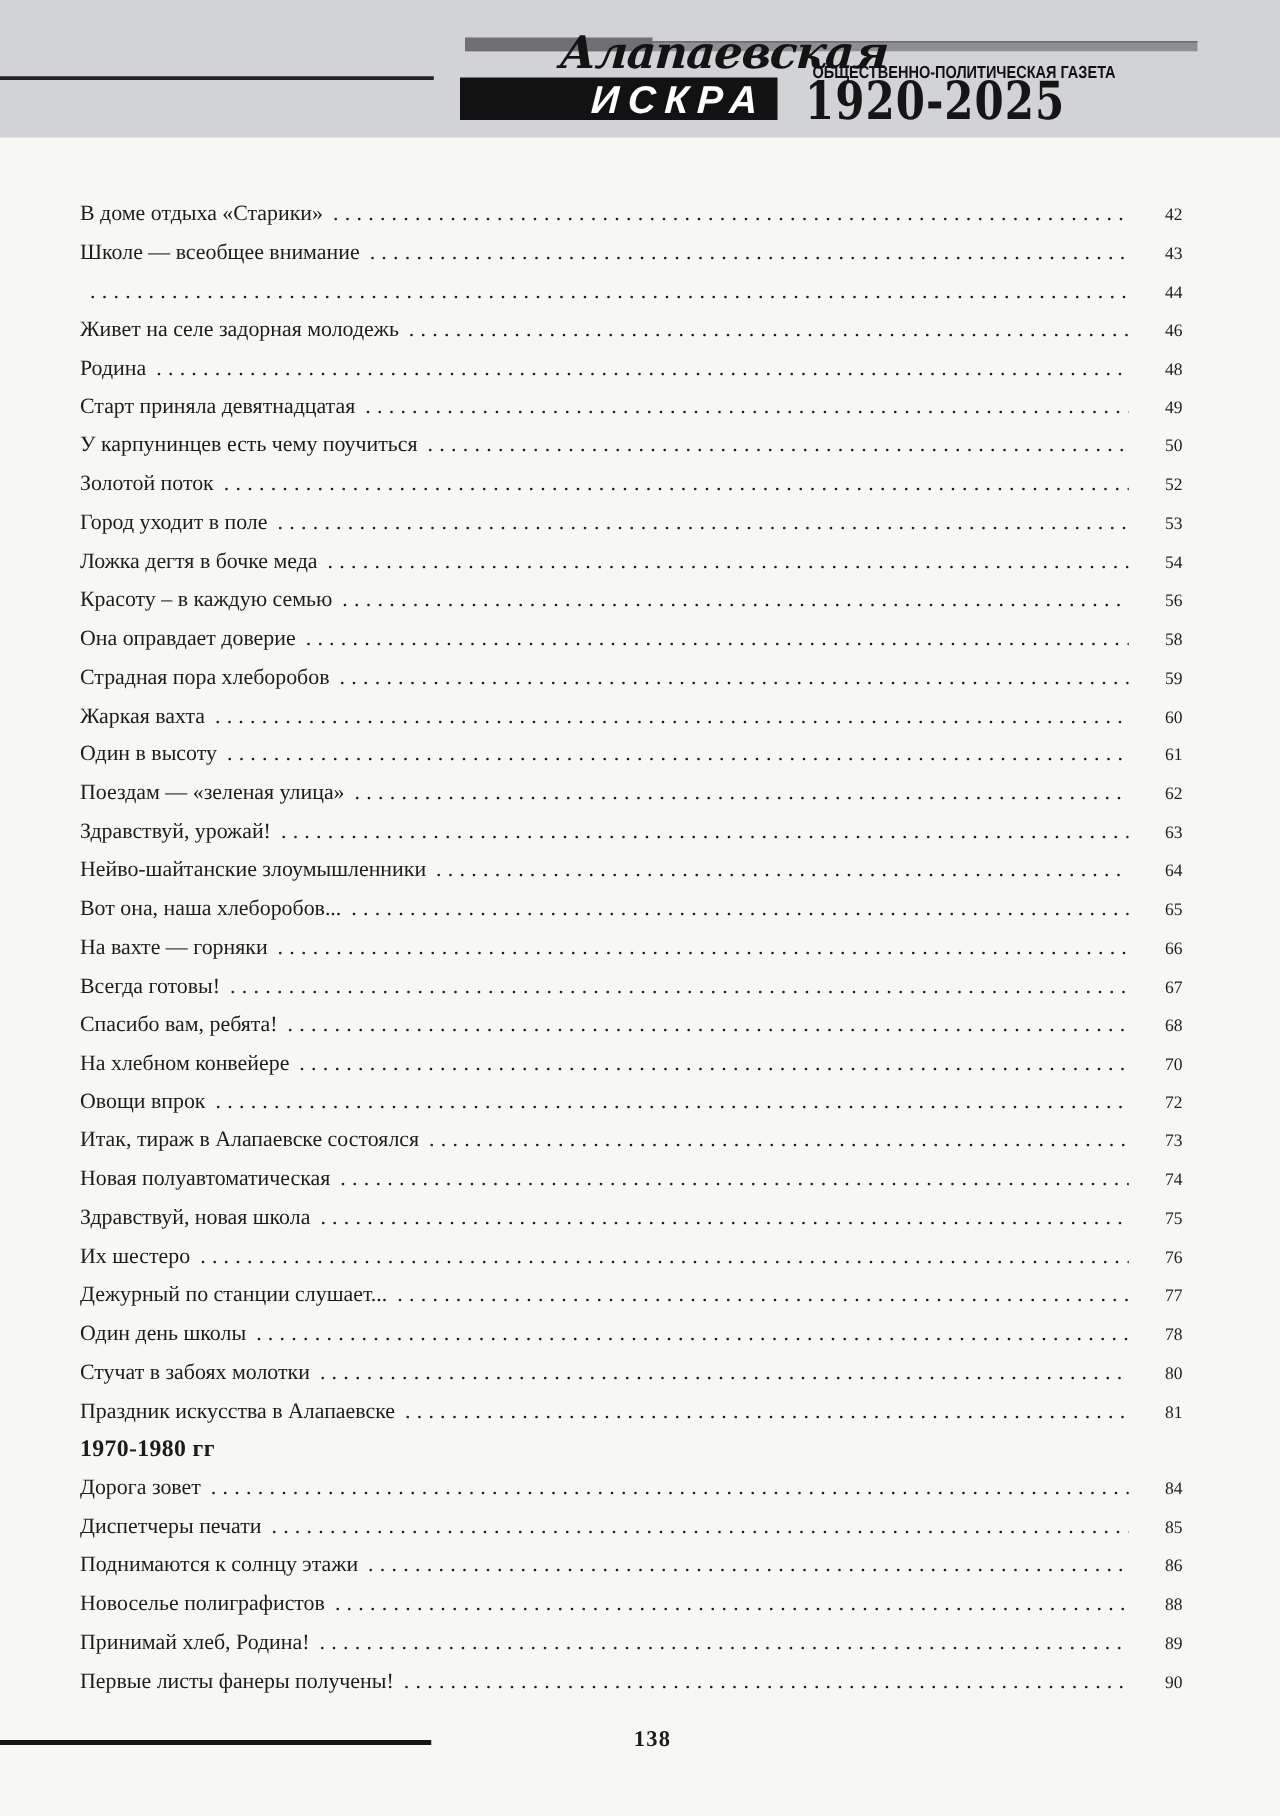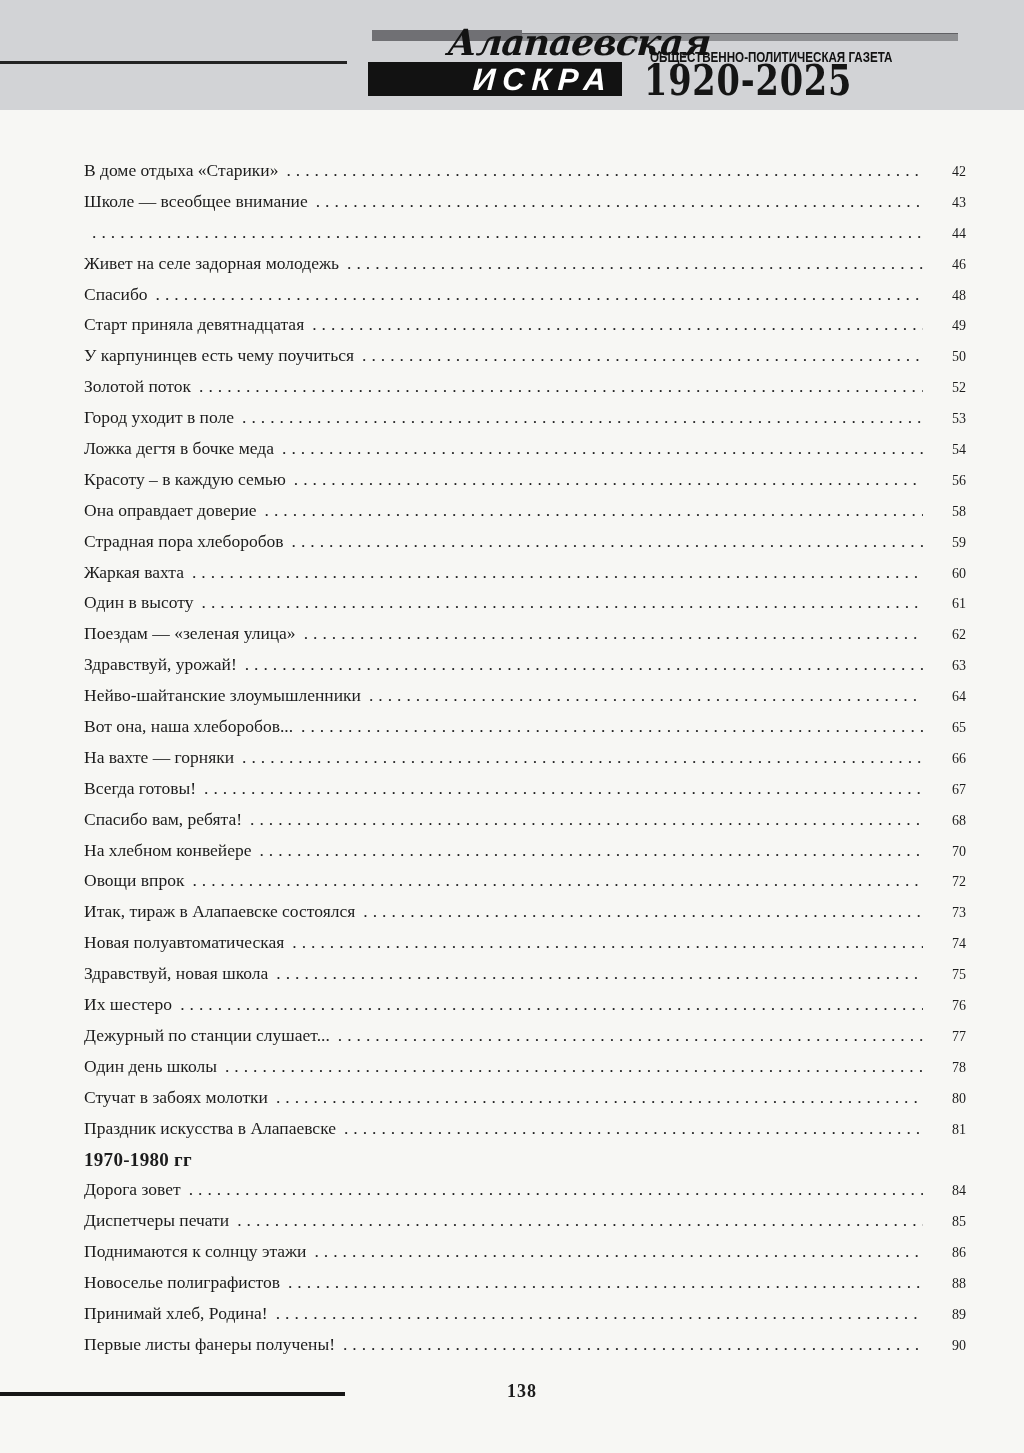--- a/index.html
+++ b/index.html
@@ -75,21 +75,21 @@
     position:absolute;left:644px;top:60px;
     font-family:"DejaVu Serif", serif;
     font-weight:bold;font-size:42px;line-height:1;
     letter-spacing:1px;white-space:nowrap;
     transform:scaleX(0.8);transform-origin:left top;
     color:#151515;
   }
 
   
   .toc{
-    position:absolute;left:84px;top:160px;width:882px;font-family:Liberation Serif, serif;
+    position:absolute;left:64px;top:160px;width:882px;font-family:Liberation Serif, serif;
   }
   .toc-row{
     display:flex;align-items:baseline;
     height:30.9px;
     font-size:17.5px;
     white-space:nowrap;
   }
   .toc-row .toc-title{flex:0 0 auto;}
   .toc-row .toc-dots{
     flex:1 1 auto;overflow:hidden;margin:0 7px 0 8px;
@@ -150,21 +150,21 @@
       <div class="toc-row">
       <span class="toc-dots">........................................................................................................................................................................................................</span>
       <span class="toc-page">44</span>
     </div>
       <div class="toc-row">
       <span class="toc-title">Живет на селе задорная молодежь</span>
       <span class="toc-dots">........................................................................................................................................................................................................</span>
       <span class="toc-page">46</span>
     </div>
       <div class="toc-row">
-      <span class="toc-title">Спасибо</span>
+      <span class="toc-title">Родина</span>
       <span class="toc-dots">........................................................................................................................................................................................................</span>
       <span class="toc-page">48</span>
     </div>
       <div class="toc-row">
       <span class="toc-title">Старт приняла девятнадцатая</span>
       <span class="toc-dots">........................................................................................................................................................................................................</span>
       <span class="toc-page">49</span>
     </div>
       <div class="toc-row">
       <span class="toc-title">У карпунинцев есть чему поучиться</span>

